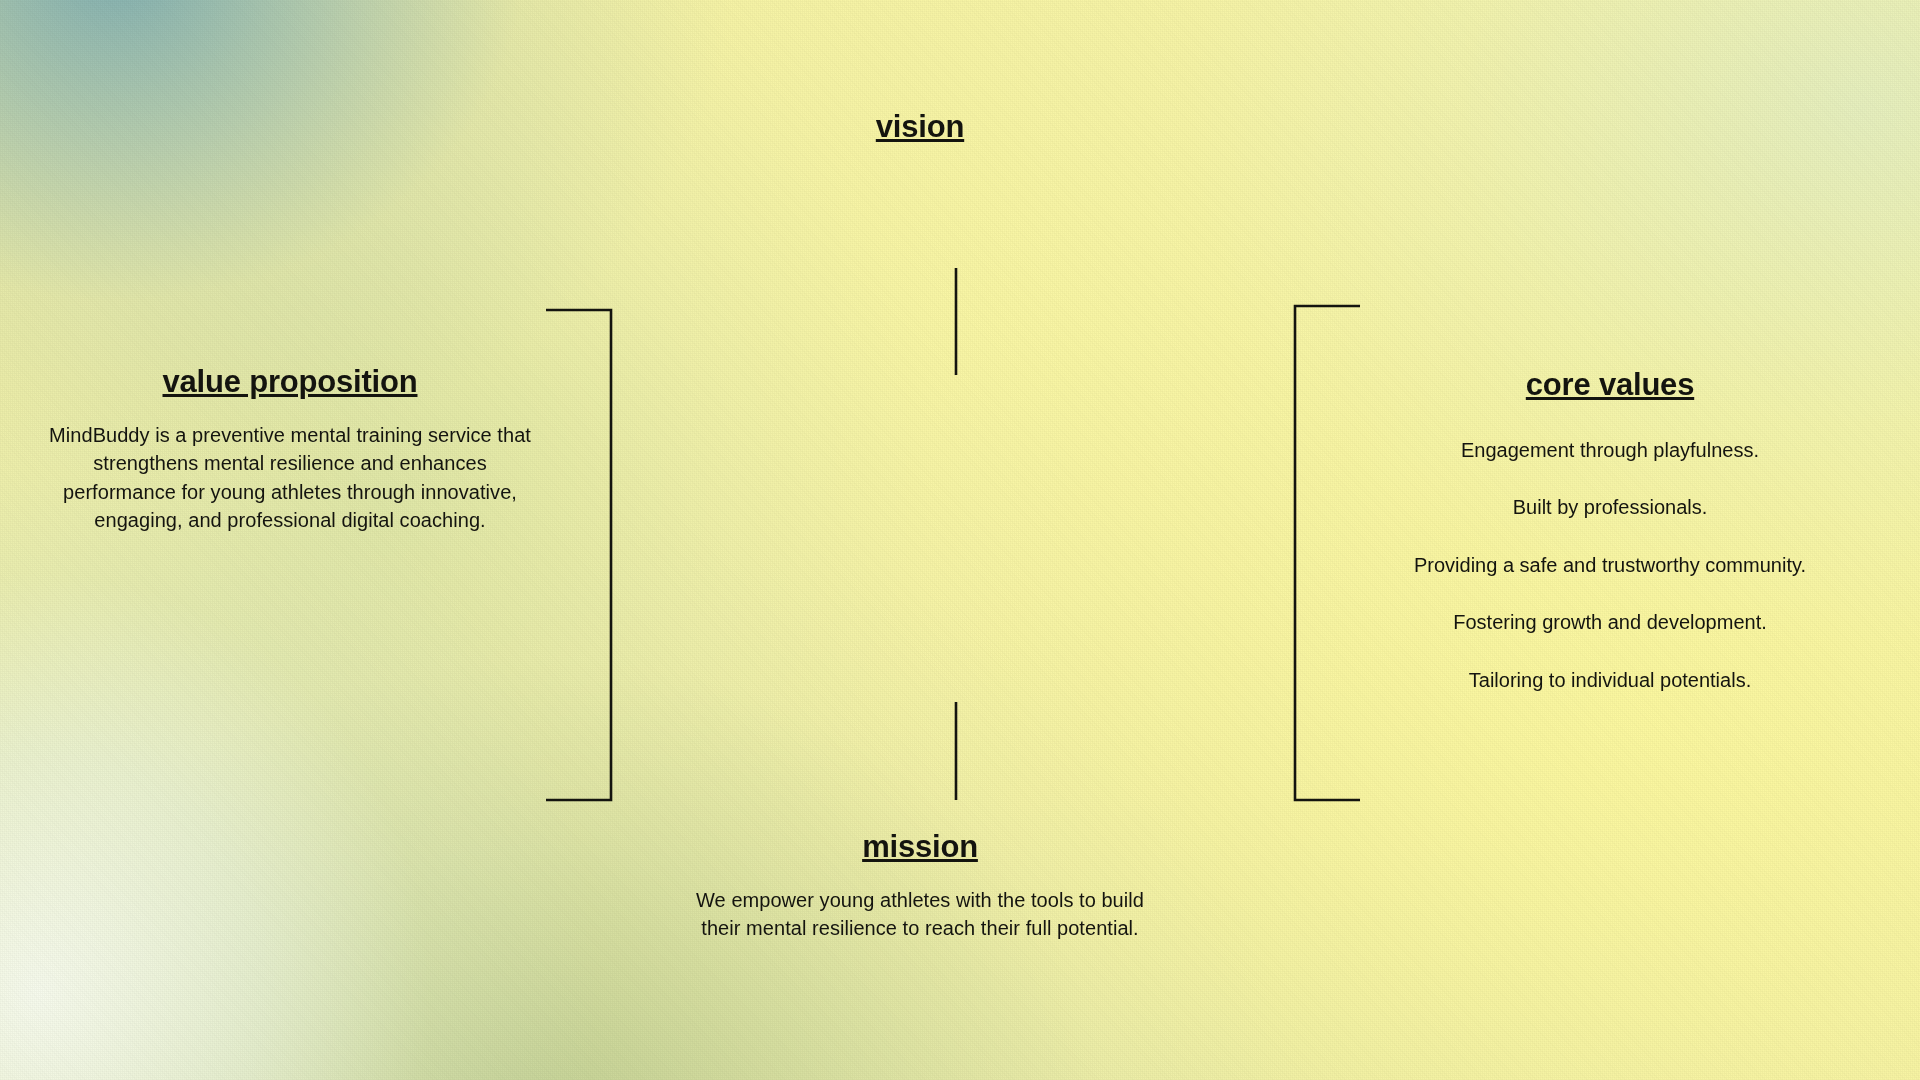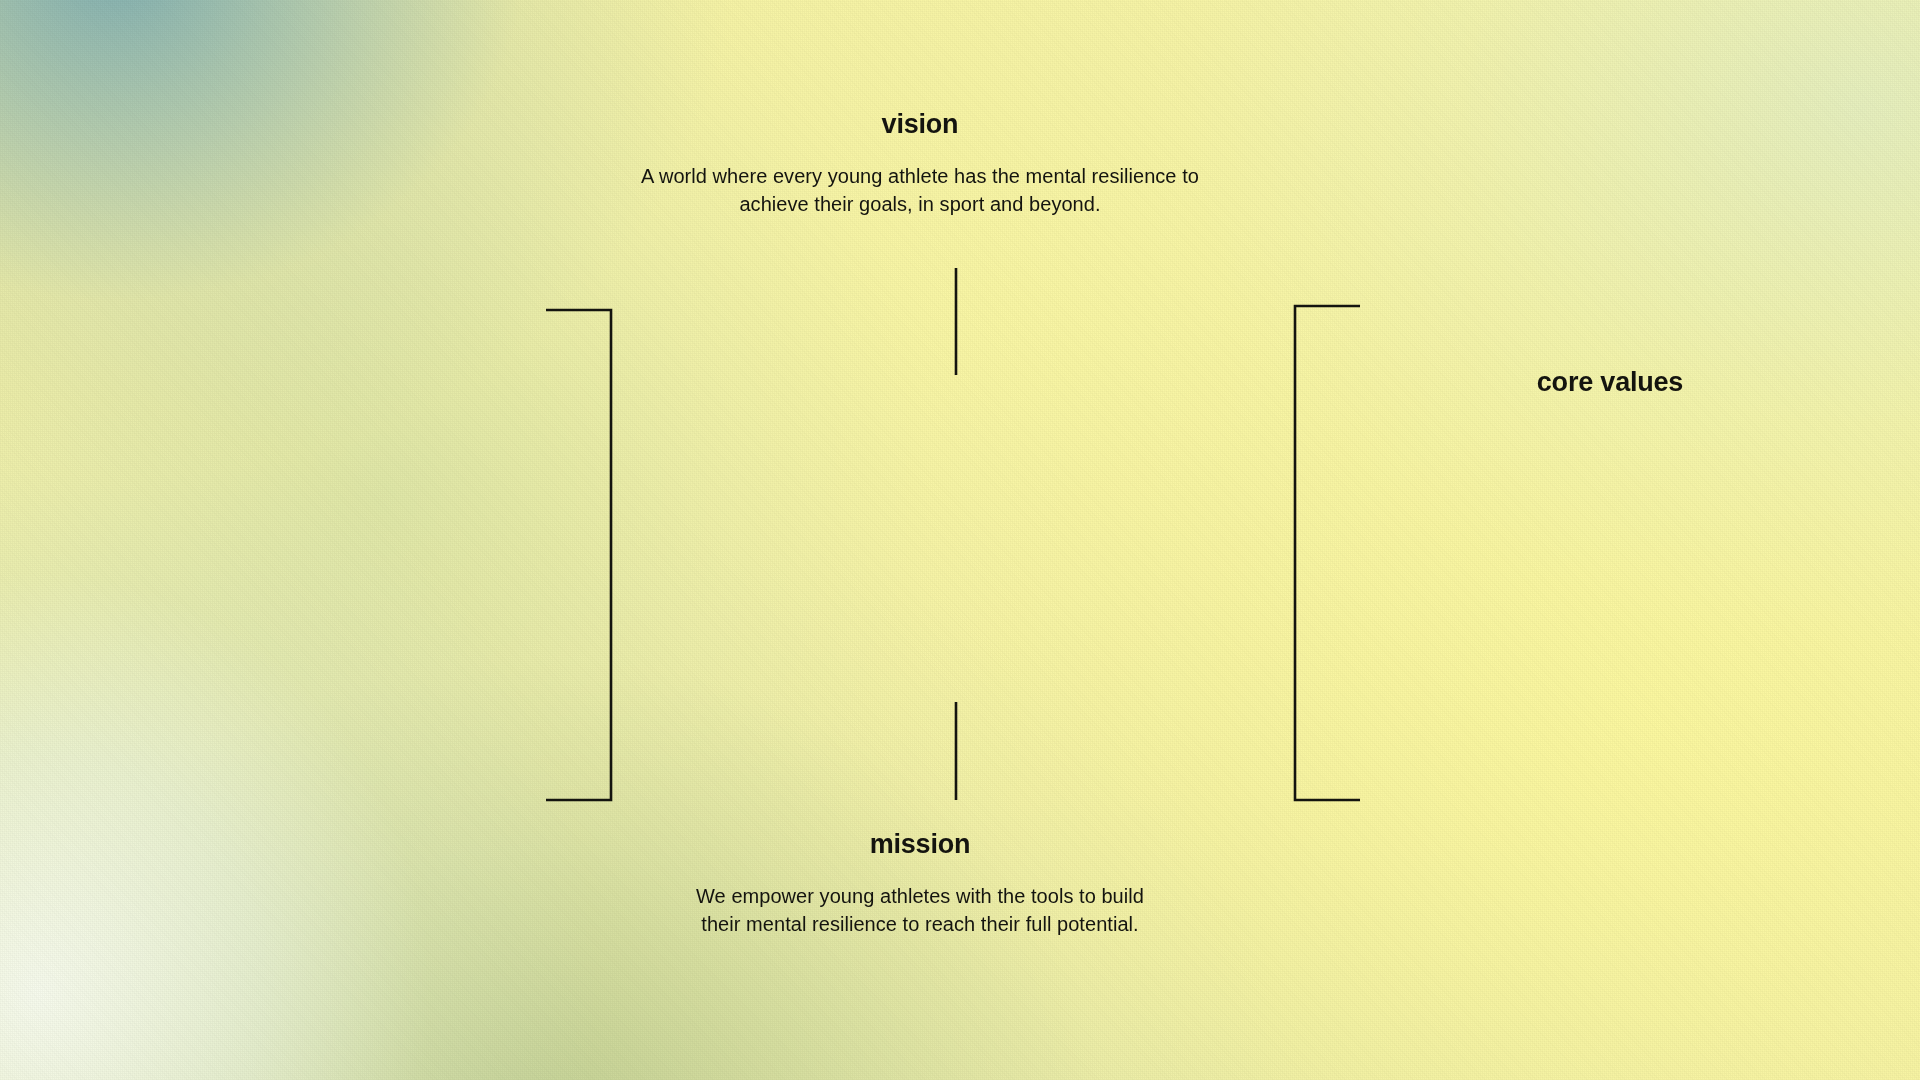--- a/index.html
+++ b/index.html
@@ -60,25 +60,26 @@
     pointer-events: none;
   }
 
   
   .block {
     position: absolute;
     text-align: center;
     color: #14140f;
   }
   .block-title {
-    font-size: 27px;
+    font-size: 31px;
     font-weight: 700;
     letter-spacing: -0.2px;
     margin: 0 0 22px 0;
     line-height: 1.1;
+    text-decoration: underline;
   }
   .block-body {
     font-size: 20px;
     font-weight: 400;
     line-height: 1.42;
     margin: 0;
     letter-spacing: 0.05px;
   }
 
   #vision-block   { left: 640px;  top: 110px;  width: 560px; }
@@ -115,27 +116,37 @@
     <g stroke="#14140f" stroke-width="2.6" fill="none" stroke-linecap="butt">
       <line x1="956" y1="268" x2="956" y2="375"></line>
       <line x1="956" y1="702" x2="956" y2="800"></line>
       <polyline points="546,310 611,310 611,800 546,800"></polyline>
       <polyline points="1360,306 1295,306 1295,800 1360,800"></polyline>
     </g>
   </svg>
 
   <div class="block" id="vision-block">
     <h2 class="block-title">vision</h2>
-    <p class="block-body">A world where every young athlete has the mental resilience to achieve their goals, in sport and beyond.</p>
   </div>
 
 
   <div class="block" id="mission-block">
     <h2 class="block-title">mission</h2>
     <p class="block-body">We empower young athletes with the tools to build their mental resilience to reach their full potential.</p>
   </div>
 
+  <div class="block" id="value-block">
+    <h2 class="block-title">value proposition</h2>
+    <p class="block-body">MindBuddy is a preventive mental training service that strengthens mental resilience and enhances performance for young athletes through innovative, engaging, and professional digital coaching.</p>
+  </div>
 
   <div class="block" id="values-block">
     <h2 class="block-title">core values</h2>
+    <ul class="values-list" id="core-values-list">
+        <li>Engagement through playfulness.</li>
+        <li>Built by professionals.</li>
+        <li>Providing a safe and trustworthy community.</li>
+        <li>Fostering growth and development.</li>
+        <li>Tailoring to individual potentials.</li>
+      </ul>
   </div>
 
 </div>
 
 </body></html>

